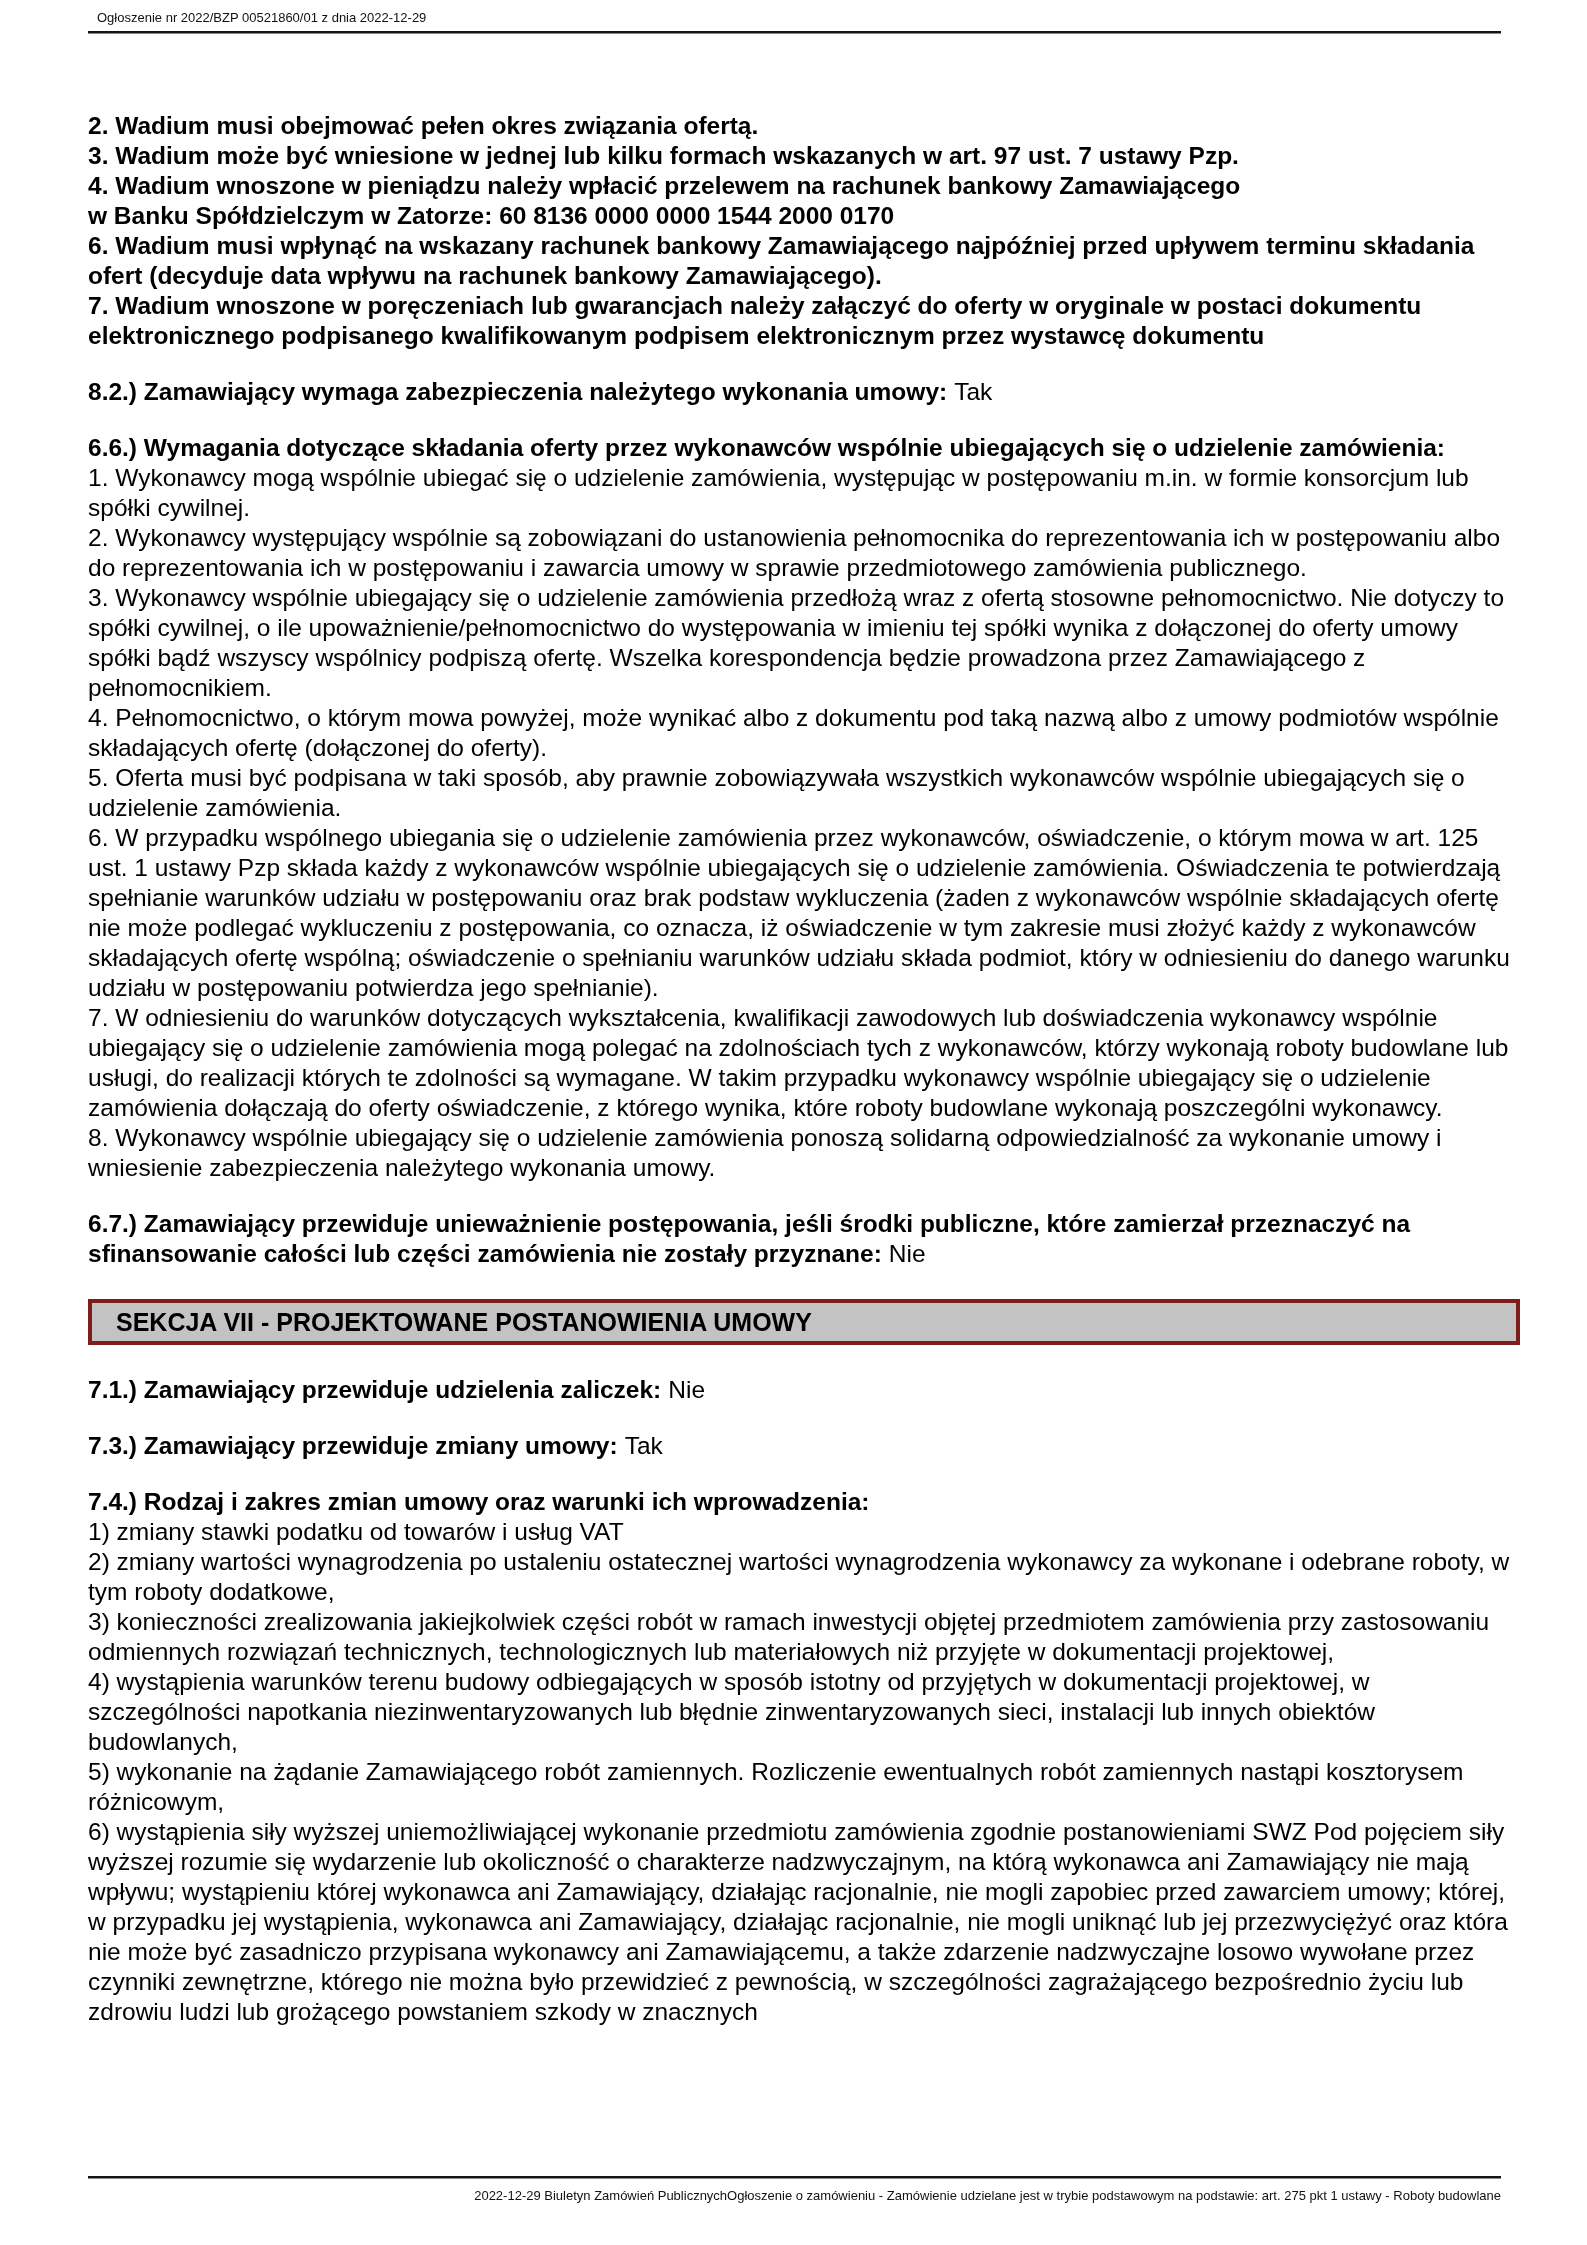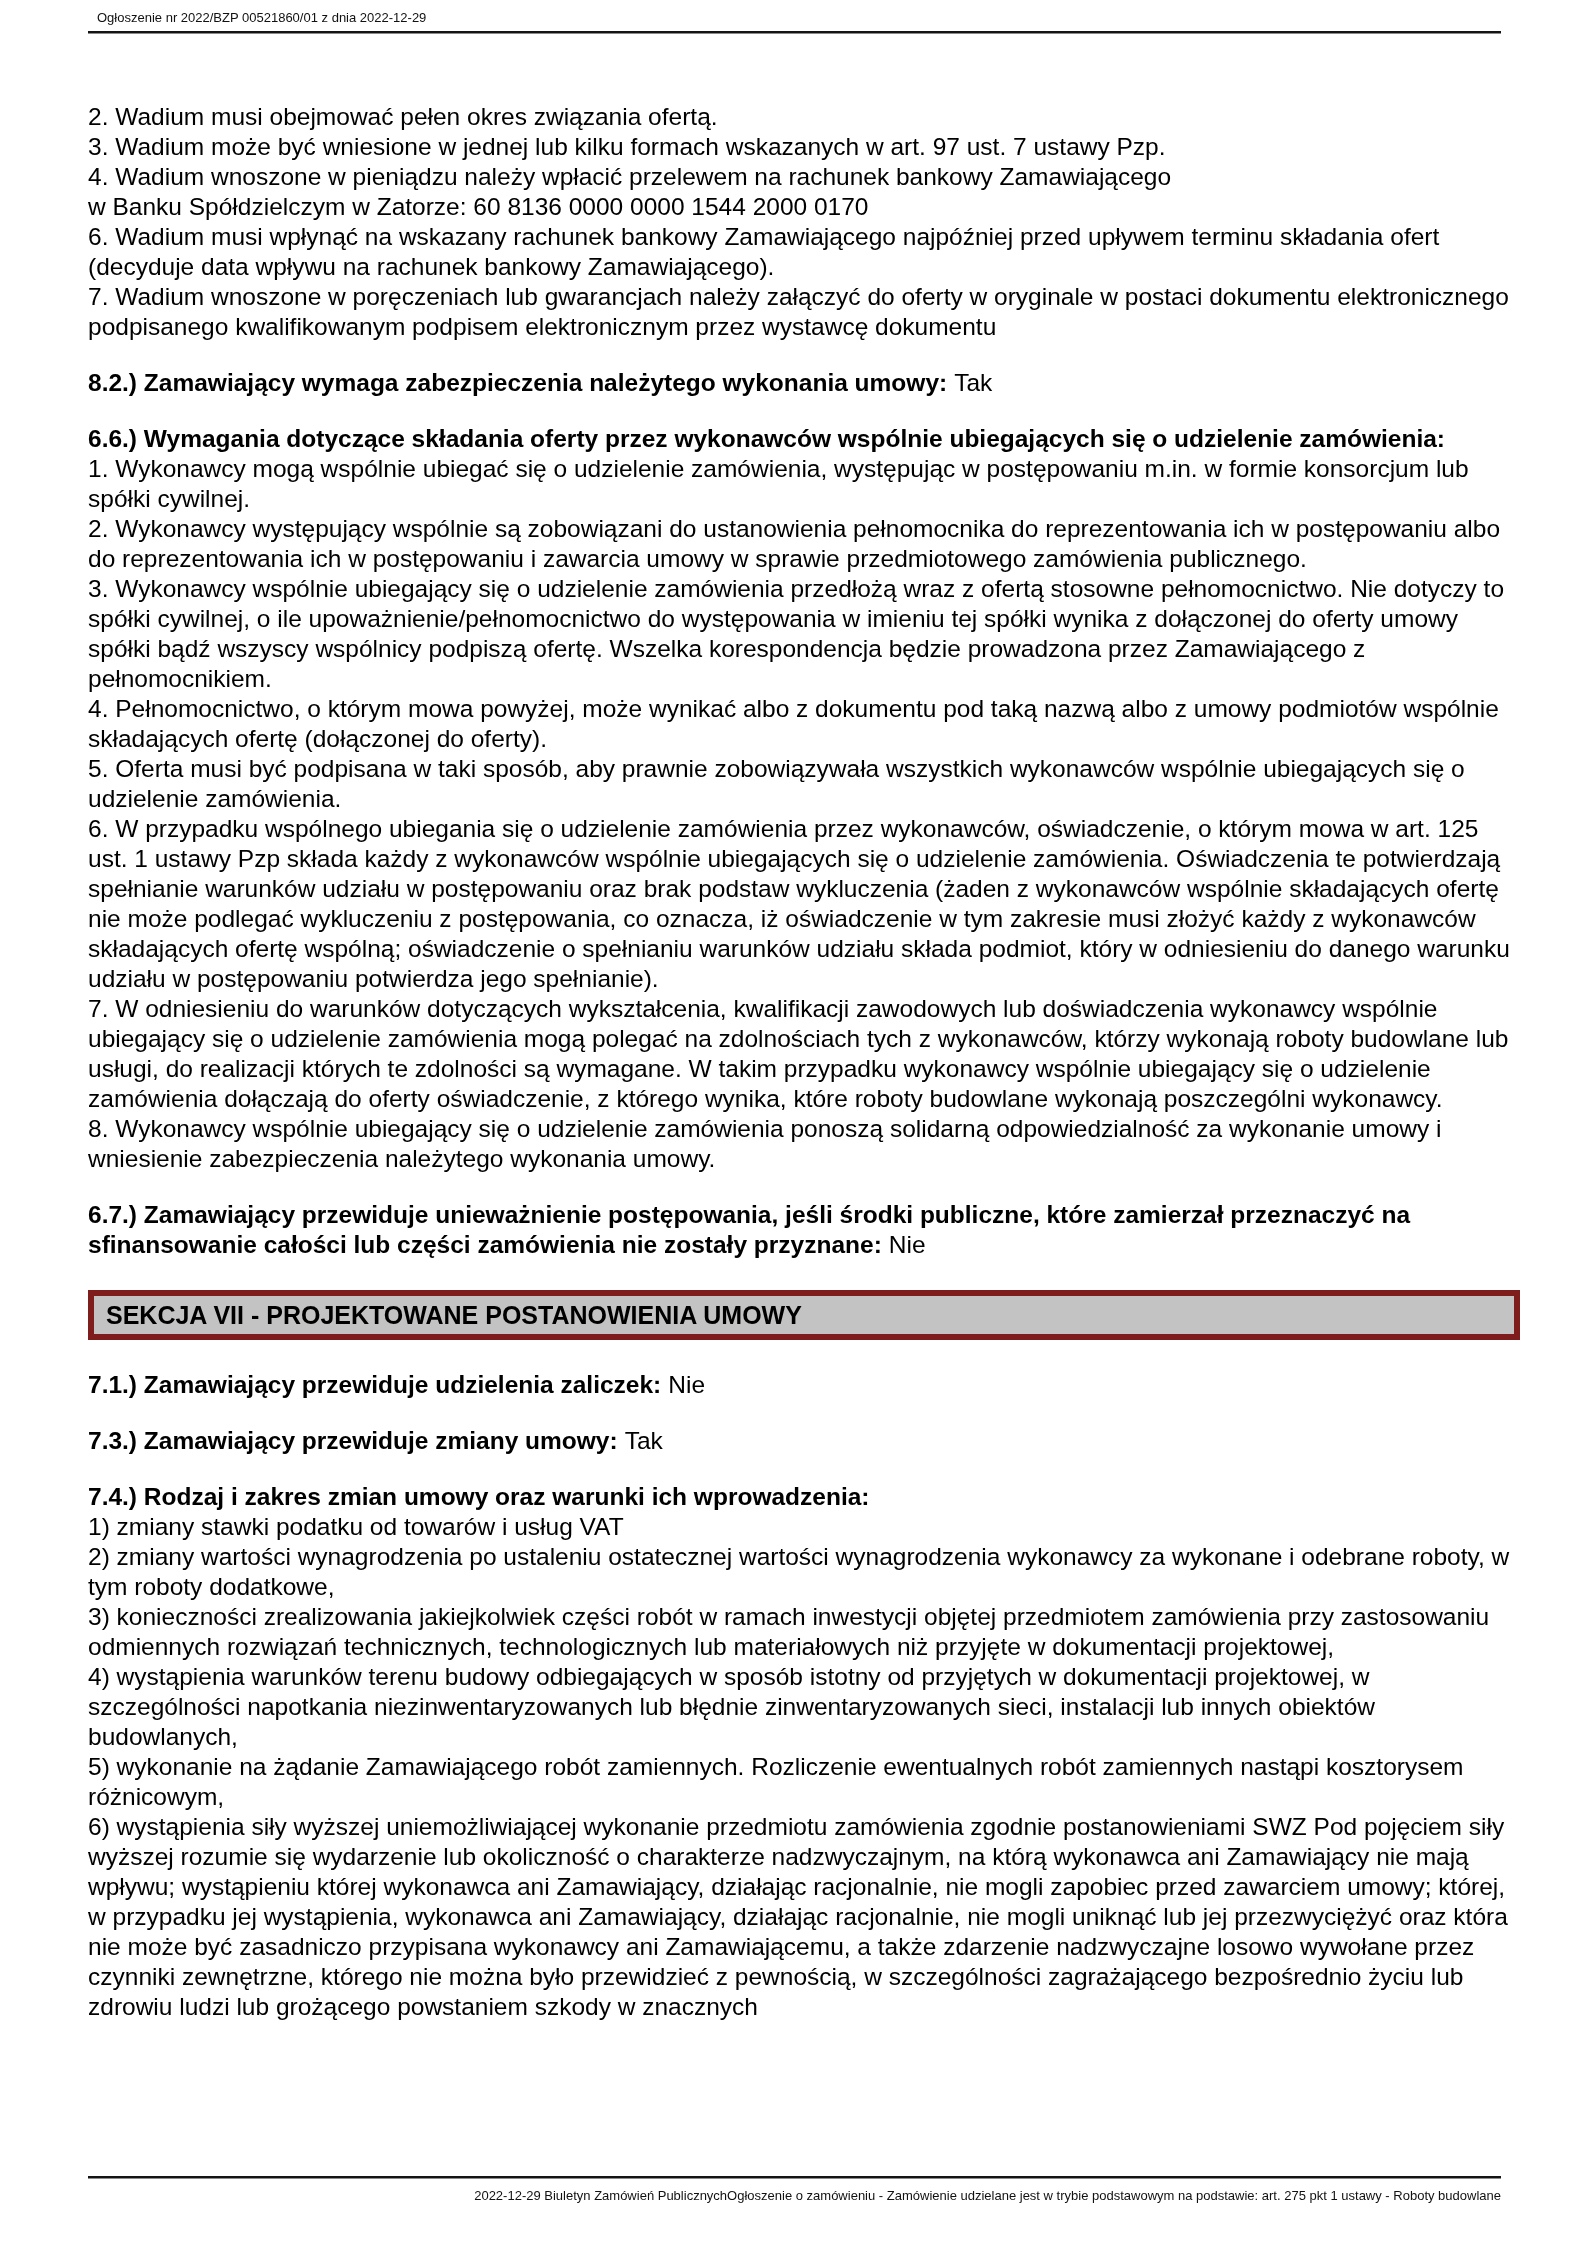--- a/index.html
+++ b/index.html
@@ -20,30 +20,30 @@
     position:absolute; top:31px; left:88px; right:86px;
     height:2px; background:#141414; border-bottom:1px solid #8a8a8a;
   }
   
   .content {
     position:absolute; top:94px; left:88px; width:1432px;
     font-size:24.5px; line-height:30px;
   }
   .para { margin:0; white-space:pre-line; }
   .block { margin-top:26px; }
-  .content > :first-child { margin-top:8px; }
+  .content > :first-child { margin-top:17px;font-weight:bold; }
   .lbl { font-weight:700; }
   .val { font-weight:400; margin-left:7px; }
   .section-bar {
     margin:30px 0;
     background:#c3c3c3;
-    border:6px solid #7f1d1d;
+    border:4px solid #7f1d1d;
     height:38px;
     display:flex; align-items:center;
-    padding-left:12px;
+    padding-left:24px;
     font-weight:700; font-size:25px;
   }
   
   .footer-rule {
     position:absolute; left:88px; right:86px; top:2176px;
     height:2px; background:#141414; border-bottom:1px solid #8a8a8a;
   }
   .page-footer {
     position:absolute; left:97px; right:86px; top:2188px;
     display:flex; justify-content:flex-end;

